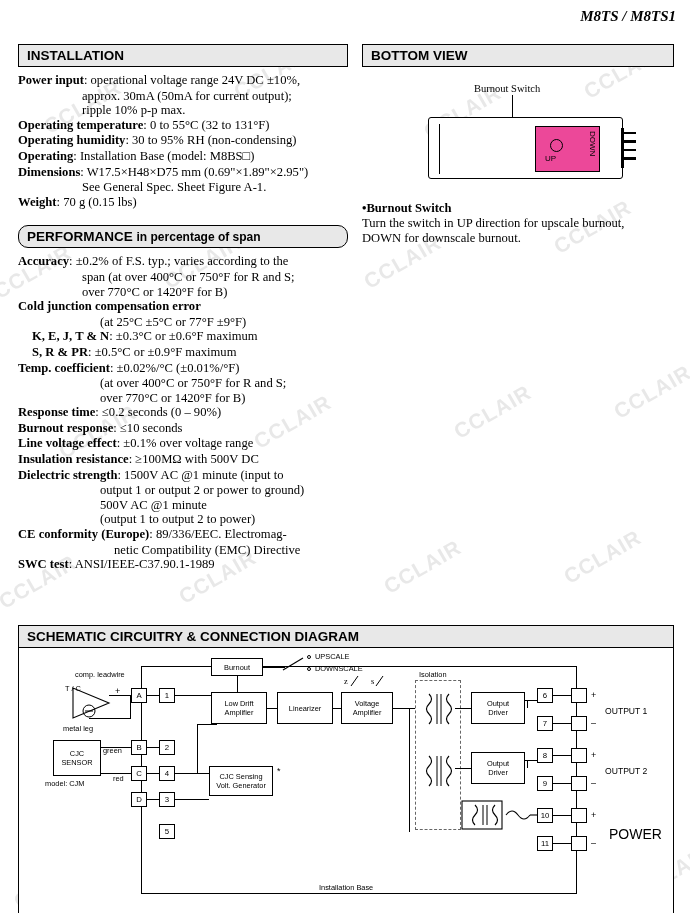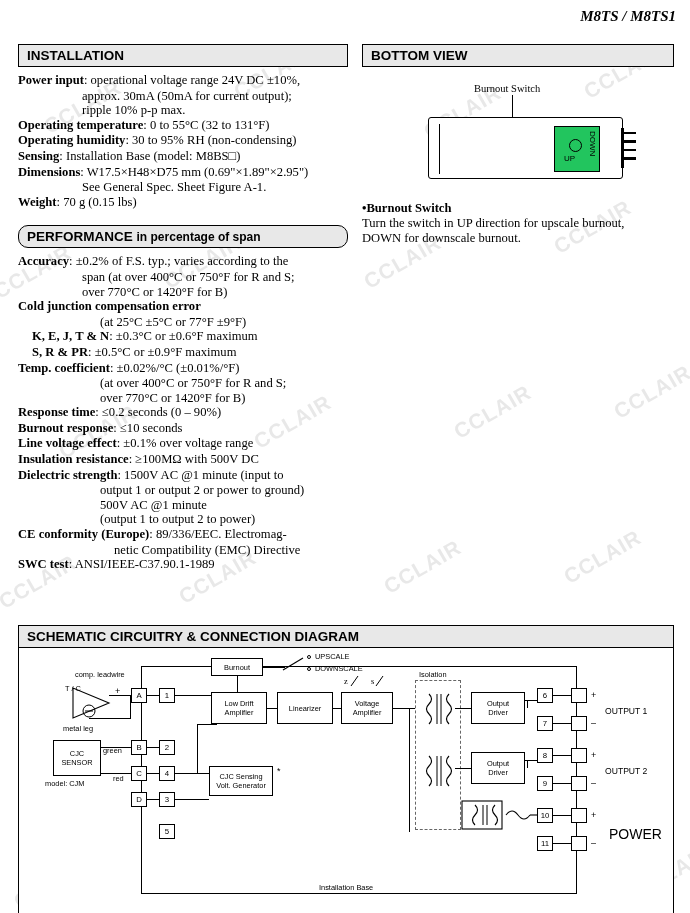--- a/index.html
+++ b/index.html
@@ -70,22 +70,22 @@
 
   .device {
     position:absolute; left: 66px; top: 40px; width: 195px; height: 62px;
     border: 1.6px solid #000; border-radius: 3px; background:#fff;
   }
   .device .cap {
     position:absolute; left: 10px; top: 6px; width: 4px; height: 50px;
     border-left: 1.2px solid #000;
   }
   .sw-box {
-    position:absolute; right: 22px; top: 8px; width: 46px; height: 46px;
-    border: 1.3px solid #000; background:#22c55e;
+    position:absolute; right: 22px; top: 8px; width: 65px; height: 46px;
+    border: 1.3px solid #000; background:#ec4899;
   }
   .sw-circle {
     position:absolute; left: 14px; top: 12px; width: 13px; height: 13px;
     border: 1.3px solid #000; border-radius: 50%;
   }
   .sw-up { position:absolute; left: 9px; top: 27px; font-size: 8px; font-family:"Liberation Sans",sans-serif; }
   .sw-down {
     position:absolute; right: 2px; top: 4px; font-size: 8px;
     font-family:"Liberation Sans",sans-serif;
     writing-mode: vertical-rl; text-orientation: mixed;
@@ -160,21 +160,21 @@
     <div class="section-bar">
       <span>INSTALLATION</span>
     </div>
 
     <div class="spec">
       <span class="row"><span class="lbl">Power input</span><span>:</span><span> operational voltage range 24V DC ±10%,</span></span>
       <span class="indent1">approx. 30mA (50mA for current output);</span>
       <span class="indent1">ripple 10% p-p max.</span>
       <span class="row"><span class="lbl">Operating temperature</span><span>:</span><span> 0 to 55°C (32 to 131°F)</span></span>
       <span class="row"><span class="lbl">Operating humidity</span><span>:</span><span> 30 to 95% RH (non-condensing)</span></span>
-      <span class="row"><span class="lbl">Sensing</span><span>:</span><span>  Installation Base (model: M8BS□)</span></span>
+      <span class="row"><span class="lbl">Operating</span><span>:</span><span>  Installation Base (model: M8BS□)</span></span>
       <span class="row"><span class="lbl">Dimensions</span><span>:</span><span> W17.5×H48×D75 mm (0.69"×1.89"×2.95")</span></span>
       <span class="indent1">See General Spec. Sheet Figure A-1.</span>
       <span class="row"><span class="lbl">Weight</span><span>:</span><span>        70 g (0.15 lbs)</span></span>
     </div>
 
     <div class="section-bar" style="margin-top:16px;border-radius:10px;">
       <span>PERFORMANCE</span>
       <span class="sub">in percentage of span</span>
     </div>
 

